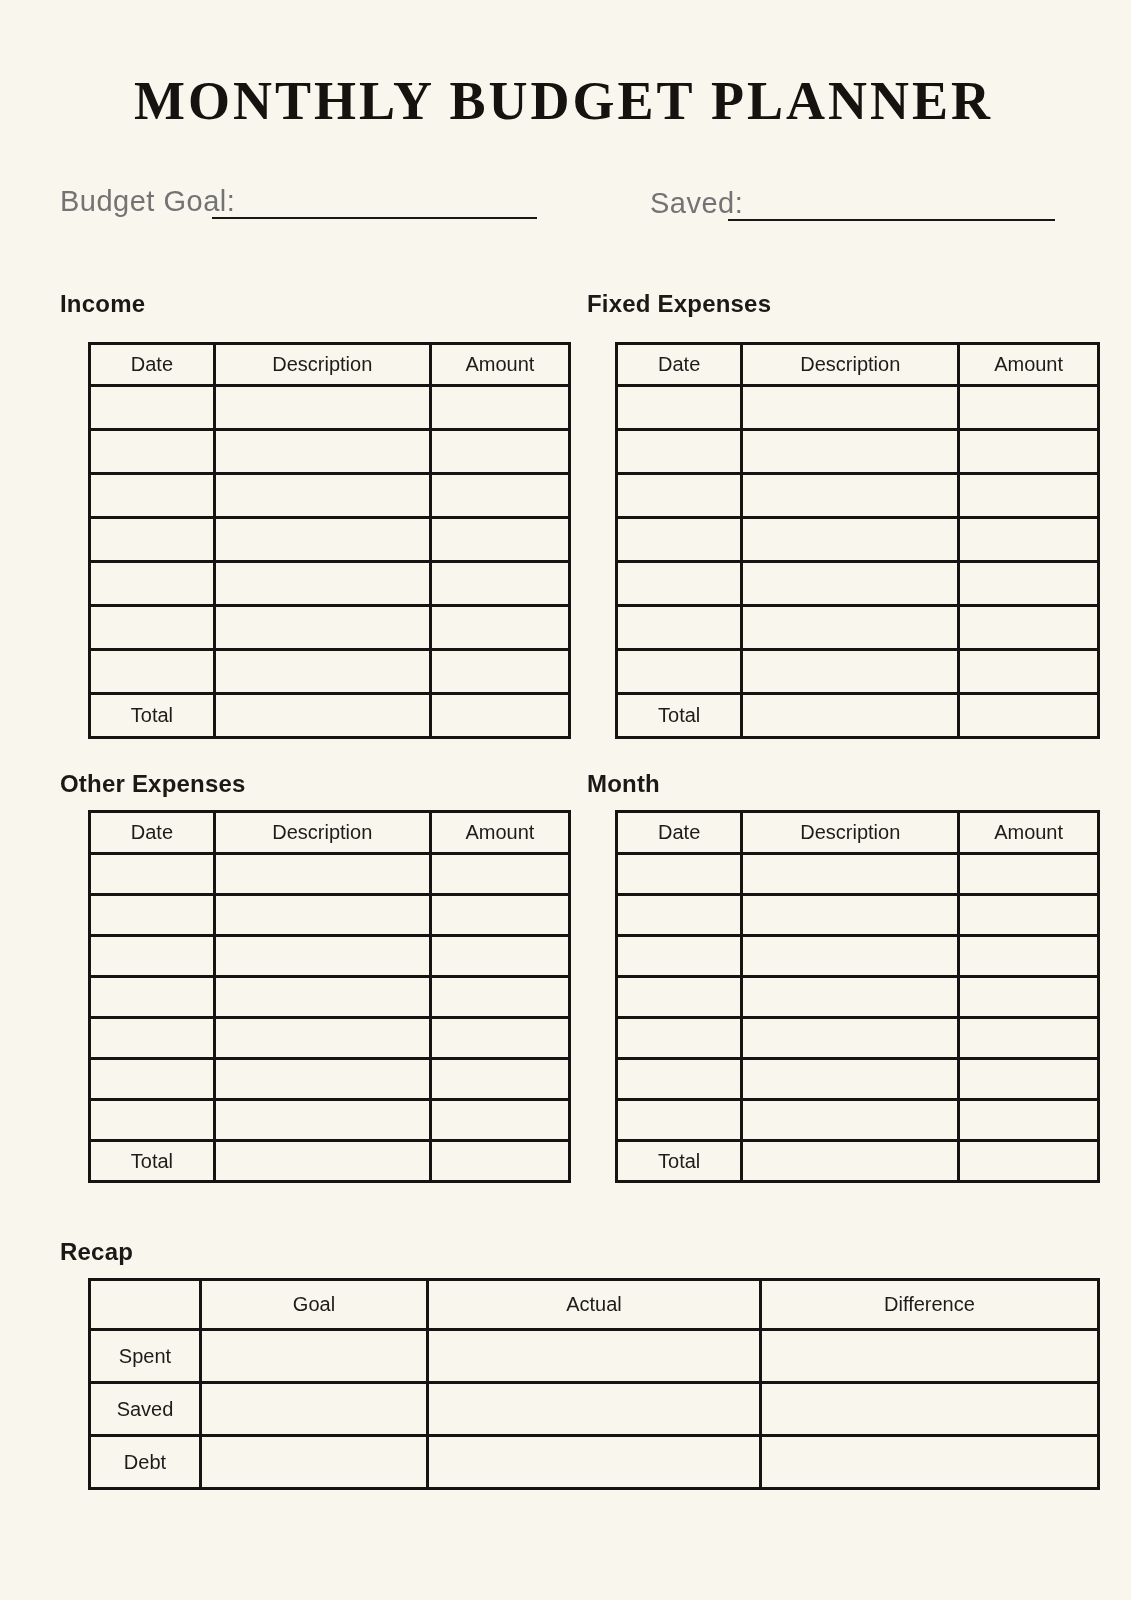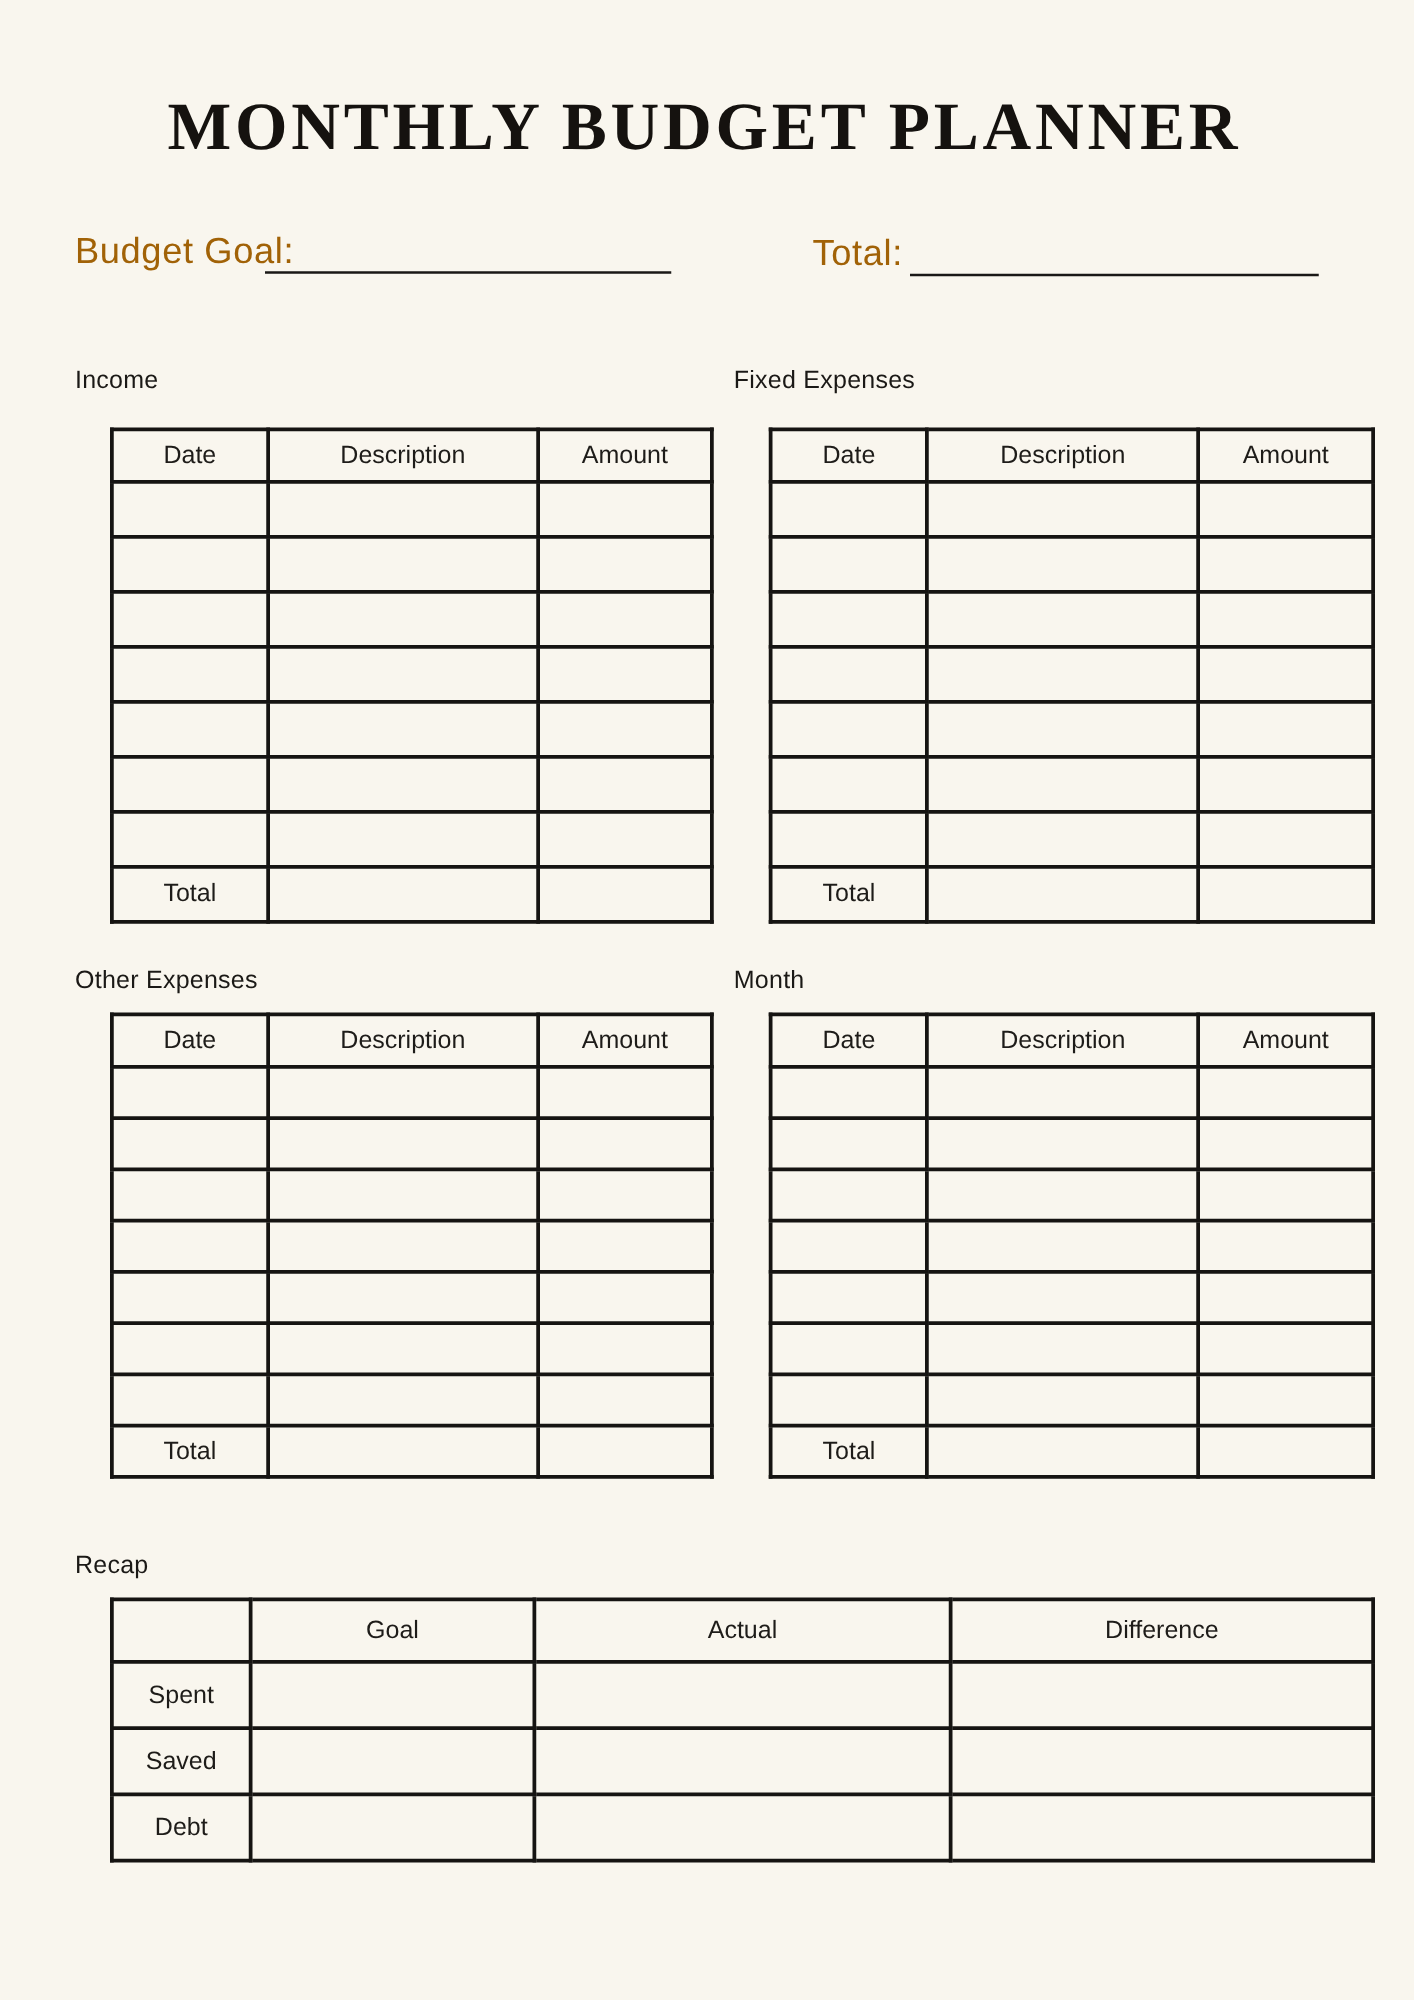--- a/index.html
+++ b/index.html
@@ -23,21 +23,21 @@
     color: #15120F;
     line-height: 58px;
   }
 
   
   .field-label {
     position: absolute;
     font-size: 29px;
     font-weight: 400;
     letter-spacing: 0.5px;
-    color: #a16207;
+    color: #737373;
     line-height: 34px;
   }
   .budget-goal-label { top: 184px; left: 60px; }
   .month-label { top: 186px; left: 650px; }
   .fill-line {
     position: absolute;
     height: 0;
     border-bottom: 2px solid #1A1816;
   }
   .budget-goal-line { top: 217px; left: 212px; width: 325px; }
@@ -45,22 +45,22 @@
 
   
   .section { position: absolute; }
   .sec-income        { top: 290px; left: 60px;  width: 483px; }
   .sec-fixed         { top: 290px; left: 587px; width: 485px; }
   .sec-other         { top: 770px; left: 60px;  width: 483px; }
   .sec-bills         { top: 770px; left: 587px; width: 485px; }
   .sec-recap         { top: 1238px; left: 60px; width: 1012px; }
 
   .section-heading {
-    font-size: 20px;
-    font-weight: 400;
+    font-size: 24px;
+    font-weight: 700;
     line-height: 28px;
     color: #1B1916;
     letter-spacing: 0.2px;
     margin: 0 0 12px 0;
   }
   .sec-income .section-heading, .sec-fixed .section-heading { margin-bottom: 24px; }
 
   
   table.grid {
     border-collapse: collapse;
@@ -89,21 +89,21 @@
   .t-recap thead tr { height: 50px; }
   .t-recap tbody tr { height: 53px; }
 </style>
 </head>
 <body>
 
 <div class="page-title">MONTHLY BUDGET PLANNER</div>
 
 <div class="field-label budget-goal-label">Budget Goal:</div>
 <div class="fill-line budget-goal-line"></div>
-<div class="field-label month-label">Total:</div>
+<div class="field-label month-label">Saved:</div>
 <div class="fill-line month-line"></div>
 
 <div class="section sec-income">
   <h2 class="section-heading">Income</h2>
   <table class="grid t-exp">
     <colgroup>
         <col style="width:26%">
         <col style="width:45%">
         <col style="width:29%">
       </colgroup>

